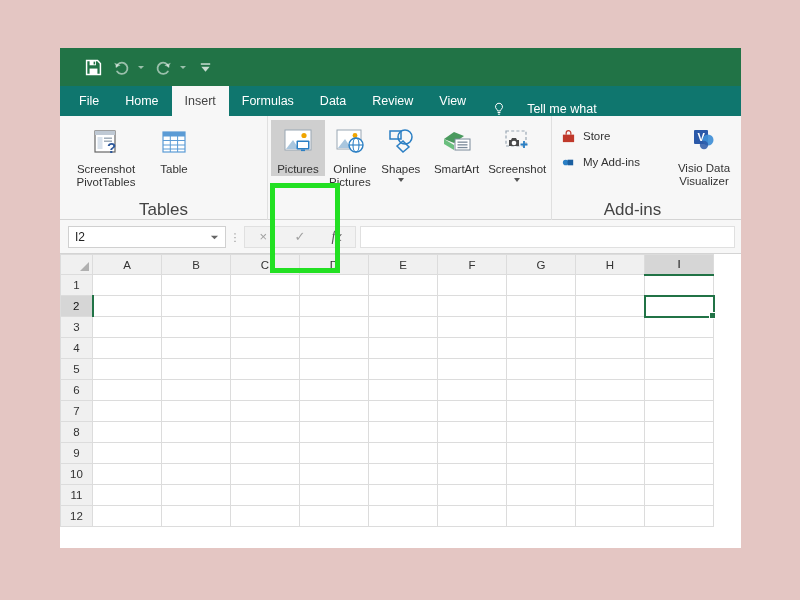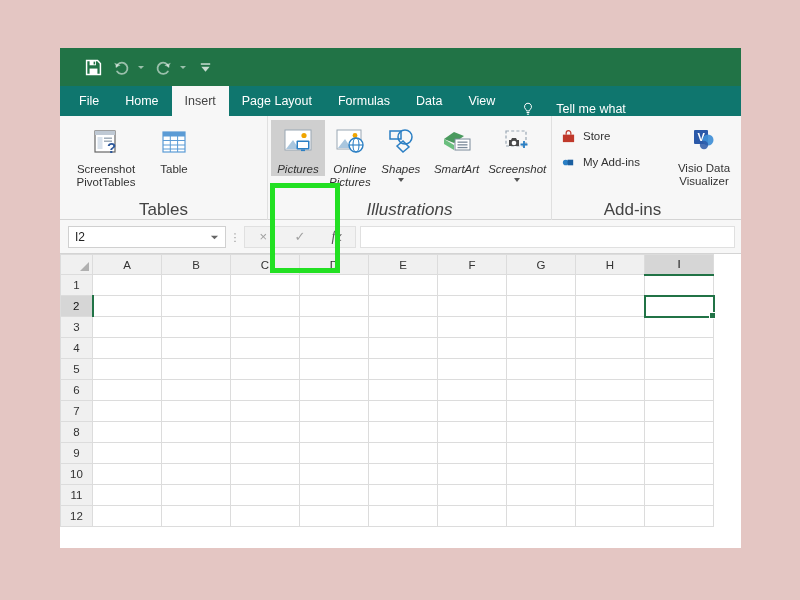--- a/index.html
+++ b/index.html
@@ -378,27 +378,27 @@
     <div class="tab">
         <span>File</span>
       </div>
     <div class="tab">
         <span>Home</span>
       </div>
     <div class="tab active">
         <span>Insert</span>
       </div>
     <div class="tab">
-        <span>Page Layout</span>
-      </div>
-    <div class="tab">
         <span>Formulas</span>
       </div>
     <div class="tab">
         <span>Data</span>
+      </div>
+    <div class="tab">
+        <span>Review</span>
       </div>
     <div class="tab">
         <span>View</span>
       </div>
     <div class="tellme">
       <span class="bulb">
         <svg width="12" height="14" viewBox="0 0 12 14">
           <path d="M6 1.2a3.5 3.5 0 0 1 2.2 6.2c-.5.5-.7 1-.7 1.5H4.5c0-.5-.2-1-.7-1.5A3.5 3.5 0 0 1 6 1.2z" fill="none" stroke="#ffffff" stroke-width="1"></path>
           <rect x="4.6" y="10" width="2.8" height="1" fill="#ffffff"></rect>
           <rect x="4.9" y="11.7" width="2.2" height="1" fill="#ffffff"></rect>
@@ -437,21 +437,21 @@
               <line x1="4" y1="18" x2="26" y2="18" stroke="#5b9bd5" stroke-width="1"></line>
               <line x1="4" y1="22" x2="26" y2="22" stroke="#5b9bd5" stroke-width="1"></line>
             </svg>
           </span>
           <span class="lbl">Table</span>
         </div>
       </div>
       <div class="rgroup-label">Tables</div>
     </div>
 
-    <div class="rgroup" style="width:284px;font-style:italic;">
+    <div class="rgroup" style="width:284px;">
       <div class="rgroup-body">
         <div class="bigbtn hl" style="width:56px;">
           <span class="icon">
             <svg width="32" height="30" viewBox="0 0 32 30">
               <rect x="3" y="3" width="26" height="20" fill="#ffffff" stroke="#9aa7b4" stroke-width="1"></rect>
               <circle cx="22" cy="8.5" r="2.6" fill="#f0a500"></circle>
               <path d="M4 22l7-9 6 9z" fill="#a9c6de"></path>
               <rect x="14.5" y="13.5" width="13" height="9" rx="1" fill="#2b7fc4"></rect>
               <rect x="16" y="15" width="10" height="6" fill="#ffffff"></rect>
               <rect x="19" y="22.5" width="4" height="1.6" fill="#2b7fc4"></rect>
@@ -504,21 +504,20 @@
               <path d="M7 13h10v6H7z" fill="#4a4a4a"></path>
               <path d="M10 11h4l1 2h-6z" fill="#4a4a4a"></path>
               <circle cx="12" cy="16" r="2.3" fill="#ffffff"></circle>
               <path d="M20 12v7M16.5 15.5h7" stroke="#2b7fc4" stroke-width="1.8" transform="translate(2,2)"></path>
             </svg>
           </span>
           <span class="lbl">Screenshot</span>
           <span class="dropcaret"></span>
         </div>
       </div>
-      <div class="rgroup-label">Illustrations</div>
     </div>
 
     <div class="rgroup" style="width:189px;border-right:none;">
       <div class="rgroup-body" style="padding-top:7px;">
         <div style="display:flex;flex-direction:column;width:116px;">
           <div class="smallbtn">
             <span class="icon">
               <svg width="15" height="15" viewBox="0 0 16 16">
                 <path d="M2 6h12v8H2z" fill="#c0392b"></path>
                 <path d="M5.5 6V4.3a2.5 2.5 0 0 1 5 0V6" fill="none" stroke="#c0392b" stroke-width="1.3"></path>

